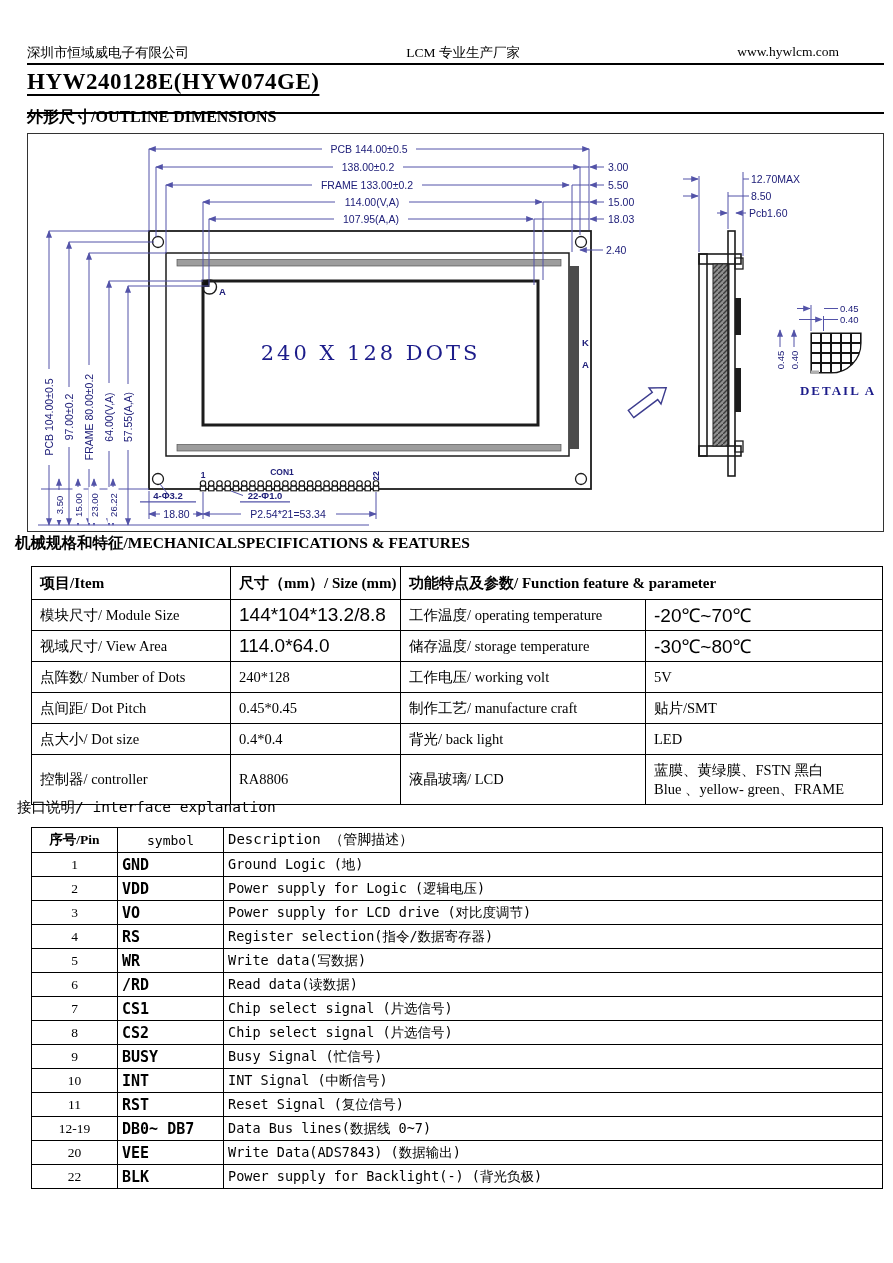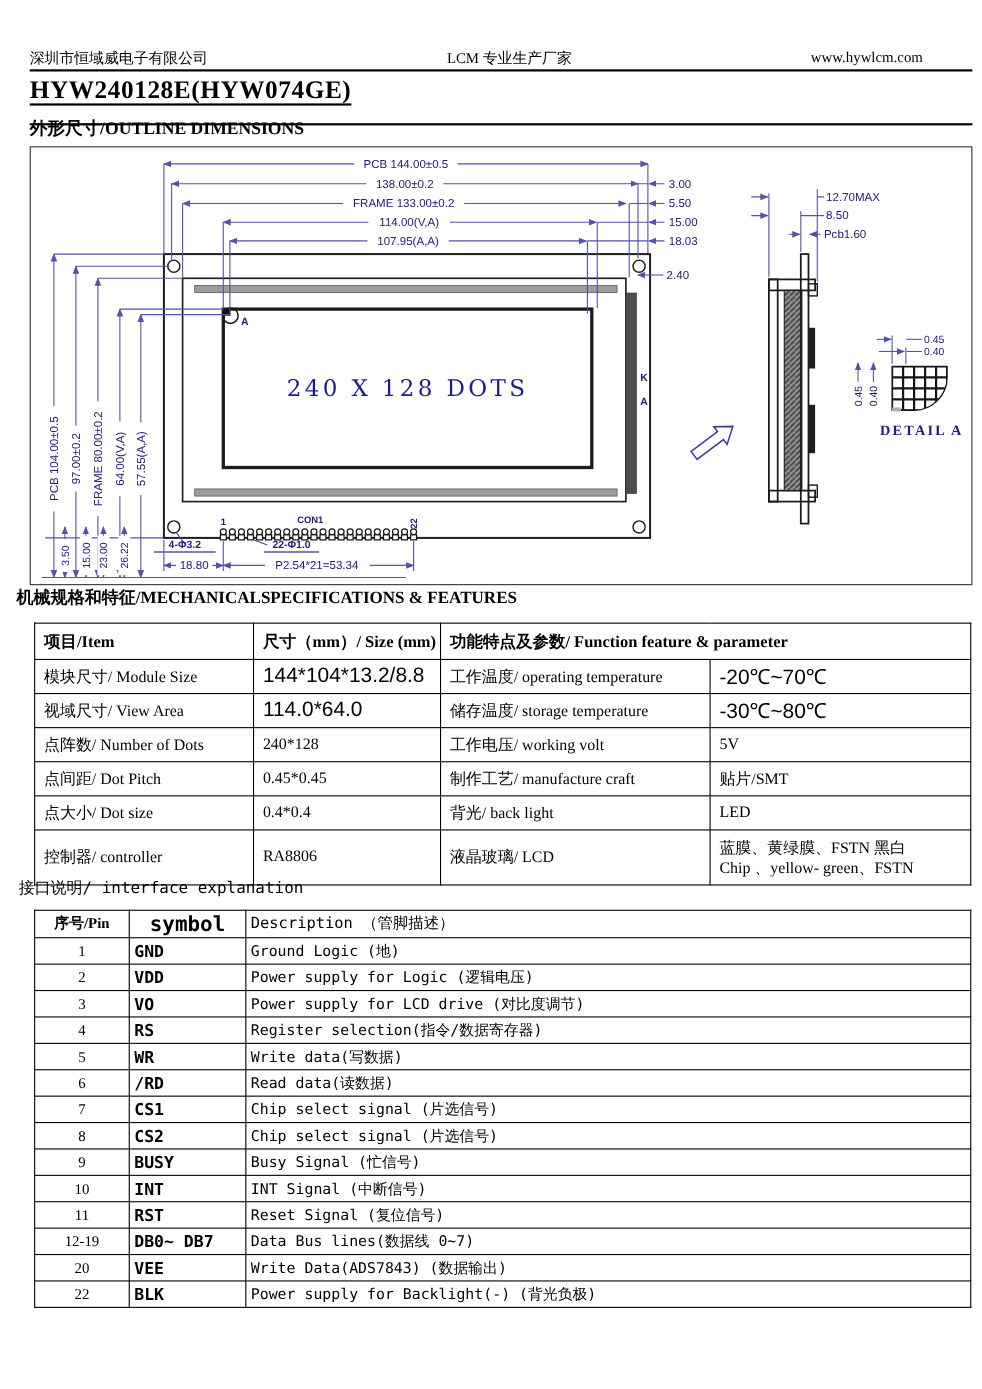--- a/index.html
+++ b/index.html
@@ -43,21 +43,21 @@
   .spec th{text-align:left;font-size:15px;height:28px;}
   .spec td{height:26px;}
   .spec tr:last-child td{height:45px;white-space:normal;}
   .spec .sans{font-family:"Liberation Sans",sans-serif;font-size:19px;}
 
   .pins{position:absolute;left:31px;top:827px;width:851px;}
   .pins th,.pins td{border:1.5px solid #000;padding:0 4px;overflow:hidden;white-space:nowrap;}
   .pins tr{height:24px;}
   .pins thead tr{height:25px;}
   .th-pin{font-size:13.5px;font-weight:bold;font-family:Liberation Serif, serif;}
-  .th-sym{text-align:center;font-size:19px;font-weight:bold;font-family:"DejaVu Sans Mono",monospace;}
+  .th-sym{text-align:center;font-size:13px;font-weight:normal;font-family:"DejaVu Sans Mono",monospace;}
   .th-desc{text-align:left;font-size:14px;font-weight:normal;padding-left:10px;
            font-family:"DejaVu Sans Mono",monospace;}
   .pin-no{text-align:center;font-size:13.5px;font-family:"Liberation Serif",serif;}
   .pin-sym{text-align:left;font-size:15px;font-weight:bold;font-family:"DejaVu Sans Mono",monospace;}
   .pin-desc{font-size:13.5px;font-family:"DejaVu Sans Mono",monospace;padding-left:10px;}
 </style>
 </head>
 <body>
 
 <div class="page">
@@ -387,21 +387,21 @@
           <td>0.4*0.4</td>
           <td>背光/ back light</td>
           <td>LED</td>
         </tr>
         <tr>
           <td>控制器/ controller</td>
           <td>RA8806</td>
           <td>液晶玻璃/ LCD</td>
           <td>
             <div>蓝膜、黄绿膜、FSTN 黑白</div>
-            <div>Chip 、yellow- green、FSTN</div>
+            <div>Blue 、yellow- green、FRAME</div>
           </td>
         </tr>
       </tbody>
   </table>
 
   <div class="sec3">接口说明/ interface explanation</div>
 
   <table class="pins">
     <colgroup>
         <col style="width:86px">

